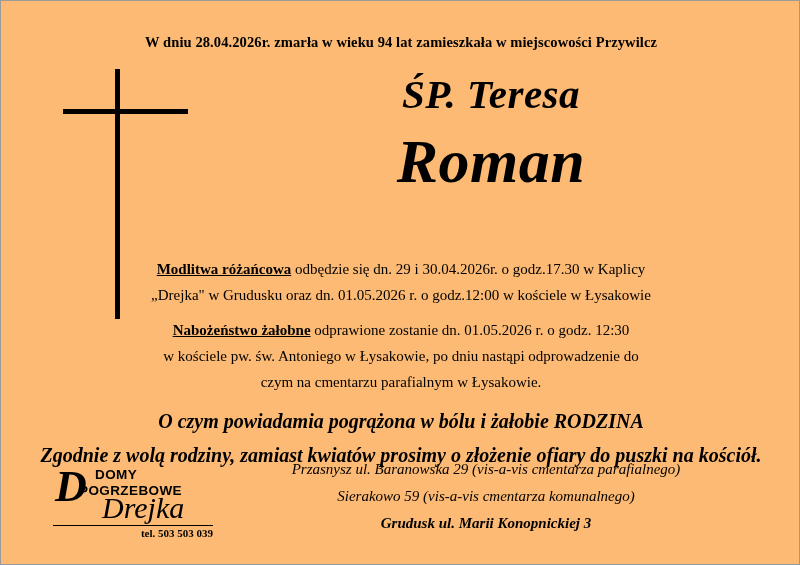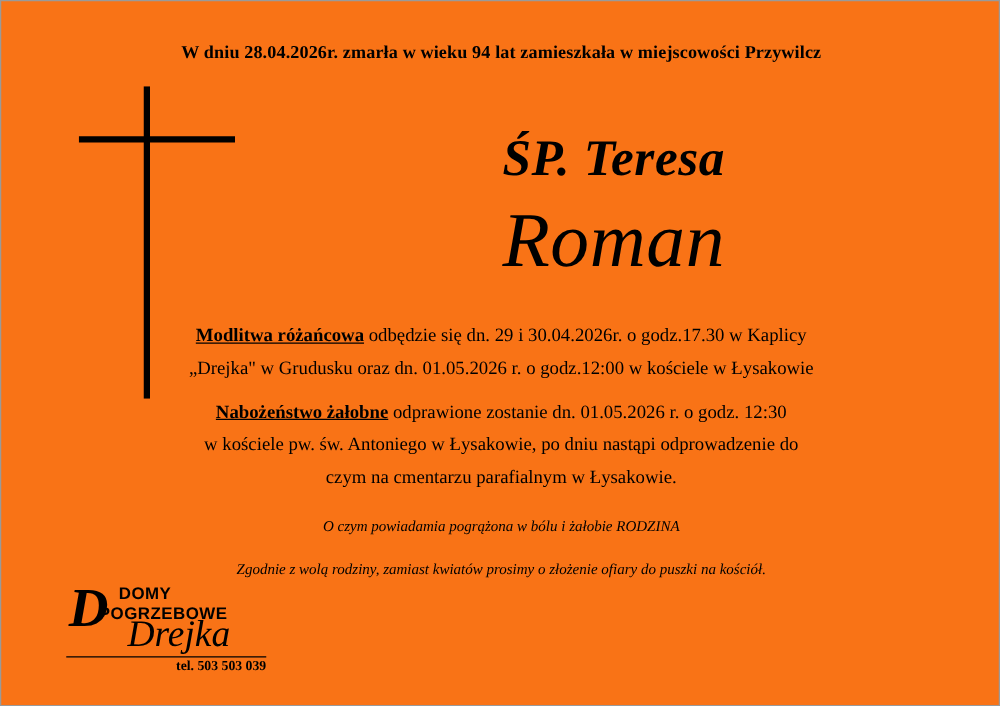--- a/index.html
+++ b/index.html
@@ -4,21 +4,21 @@
 <style>
   html, body {
     margin: 0;
     padding: 0;
     background: #ffffff;
   }
   #page {
     position: relative;
     width: 800px;
     height: 565px;
-    background: #f97316;
+    background: #fdba74;
     box-sizing: border-box;
     border: 1px solid #9a9a9a;
     font-family: "Liberation Serif", serif;
     color: #000000;
     overflow: hidden;
   }
   
   .header-line {
     position: absolute;
     top: 33px;
@@ -47,25 +47,24 @@
     left: 200px;
     width: 580px;
     text-align: center;
   }
   .name-sp {
     font-size: 41px;
     font-weight: bold;
     font-style: italic;
     line-height: 1.05;
     letter-spacing: 0.5px;
-    margin-top: 32px;
   }
   .name-surname {
     font-size: 62px;
-    font-weight: normal;
+    font-weight: bold;
     font-style: italic;
     line-height: 1.2;
     margin-top: 8px;
     letter-spacing: 0.5px;
   }
 
   
   .body-block {
     position: absolute;
     top: 255px;
@@ -76,23 +75,23 @@
   .body-line {
     font-size: 15px;
     line-height: 26px;
     padding: 0 30px;
   }
   .body-line .u {
     text-decoration: underline;
     font-weight: bold;
   }
   .bold-italic {
-    font-weight: normal;
-    font-style: italic;
-    font-size: 12px;
+    font-weight: bold;
+    font-style: italic;
+    font-size: 20px;
     line-height: 28px;
     padding: 0 20px;
   }
   .gap-top-1 { margin-top: 9px; }
   .gap-top-2 { margin-top: 12px; }
   .gap-top-3 { margin-top: 6px; }
 
   
   .address-block {
     position: absolute;
@@ -202,20 +201,25 @@
     <div class="body-line gap-top-1">
       <span class="u">Nabożeństwo żałobne</span><span> odprawione zostanie dn. 01.05.2026 r. o godz. 12:30</span>
     </div>
     <div class="body-line">w kościele pw. św. Antoniego w Łysakowie, po dniu nastąpi odprowadzenie do</div>
     <div class="body-line">czym na cmentarzu parafialnym w Łysakowie.</div>
 
     <div class="bold-italic gap-top-2">O czym powiadamia pogrążona w bólu i żałobie RODZINA</div>
     <div class="bold-italic gap-top-3">Zgodnie z wolą rodziny, zamiast kwiatów prosimy o złożenie ofiary do puszki na kościół.</div>
   </div>
 
+  <div class="address-block">
+    <div class="addr-line">Przasnysz ul. Baranowska 29 (vis-a-vis cmentarza parafialnego)</div>
+    <div class="addr-line">Sierakowo 59 (vis-a-vis cmentarza komunalnego)</div>
+    <div class="addr-line bold">Grudusk ul. Marii Konopnickiej 3</div>
+  </div>
 
   <div class="logo-block">
     <div class="logo-d">D</div>
     <div class="logo-domy">DOMY</div>
     <div class="logo-pogrzebowe">POGRZEBOWE</div>
     <div class="logo-drejka">Drejka</div>
     <div class="logo-rule"></div>
     <div class="logo-phone">tel. 503 503 039</div>
   </div>
 

